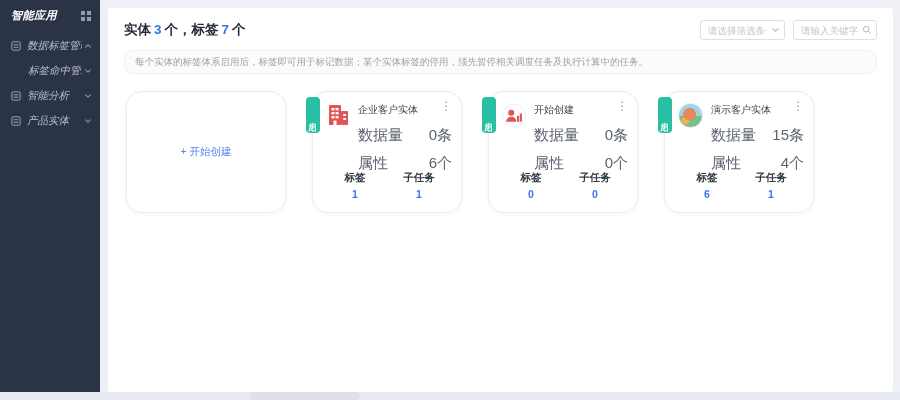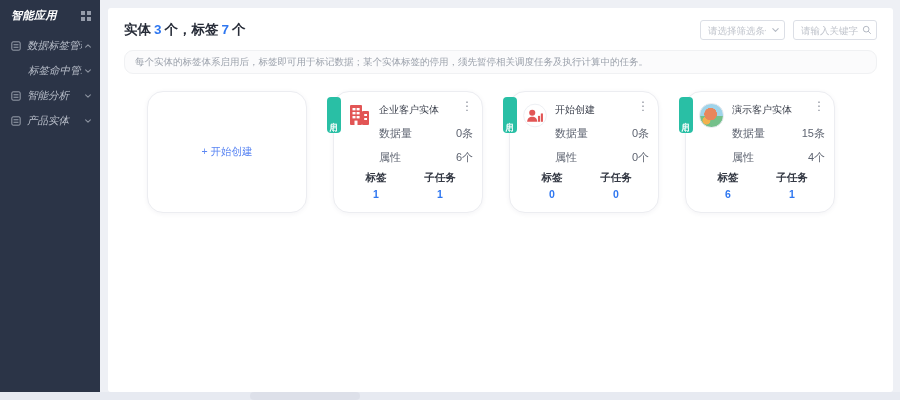--- a/index.html
+++ b/index.html
@@ -47,21 +47,21 @@
     margin-top:10px; background:#fbfbfc; border:1px solid #f0f1f3; border-radius:9px;
     padding:5px 10px; font-size:9.5px; color:#9ba1ab; line-height:1.3;
   }
 
   
   .cards { display:flex; margin-top:17px; gap:26px; padding-left:2px; }
   .card {
     background:#fff; border:1px solid #ecedf1; border-radius:16px;
     box-shadow:0 1px 5px rgba(30,40,70,.05); height:122px;
   }
-  .create-card { width:160px; display:flex; align-items:center; justify-content:center; cursor:pointer;margin-left:21px; }
+  .create-card { width:160px; display:flex; align-items:center; justify-content:center; cursor:pointer; }
   .create-link { font-size:10.5px; color:#5b86f3; }
   .entity-card { width:150px; position:relative; cursor:pointer; }
   .status-badge {
     position:absolute; left:-7px; top:5px; width:14px; height:36px;
     background:#29bfa5; border-radius:4px; color:#fff; font-size:8.5px;
     writing-mode:vertical-rl; text-align:center; line-height:14px; letter-spacing:2px;
     padding-top:3px;
   }
   .card-head { display:flex; padding:9px 9px 0 13px; }
   .entity-icon { width:24px; height:24px; margin-right:8px; flex-shrink:0; margin-top:2px; display:inline-flex; }
@@ -69,21 +69,21 @@
     width:25px; height:25px; border-radius:50%; border:1px solid #e6e9ee;
     background:
       radial-gradient(circle at 46% 44%, #e8865c 0 34%, rgba(0,0,0,0) 36%),
       radial-gradient(circle at 28% 72%, #f2b24e 0 16%, rgba(0,0,0,0) 18%),
       linear-gradient(180deg, #9fd4ea 0 52%, #74c08a 52% 100%);
   }
   .head-right { flex:1; min-width:0; }
   .title-row { display:flex; align-items:flex-start; }
   .entity-title { flex:1; font-size:10px; color:#3a3f4b; padding-top:2px; }
   .ellipsis { color:#8b909b; font-size:12px; line-height:11px; padding-left:4px; cursor:pointer; }
-  .stat-row { display:flex; justify-content:space-between; font-size:11px; color:#5d6370; margin-top:9px; }
+  .stat-row { display:flex; justify-content:space-between; font-size:15px; color:#5d6370; margin-top:9px; }
   .card-footer { position:absolute; bottom:12px; left:0; right:0; display:flex; padding:0 10px; }
   .foot-col { flex:1; text-align:center; }
   .foot-label { font-size:10.5px; font-weight:bold; color:#343944; }
   .foot-value { font-size:10.5px; font-weight:bold; color:#2f77f0; margin-top:3px; cursor:pointer; }
 
   
   .hscroll { position:absolute; left:0; bottom:0; width:900px; height:8px; background:#e7eaf1; }
   .hthumb { position:absolute; left:250px; top:0; width:110px; height:8px; background:#dde0e9; border-radius:4px; cursor:grab; }
 </style>
 </head>

